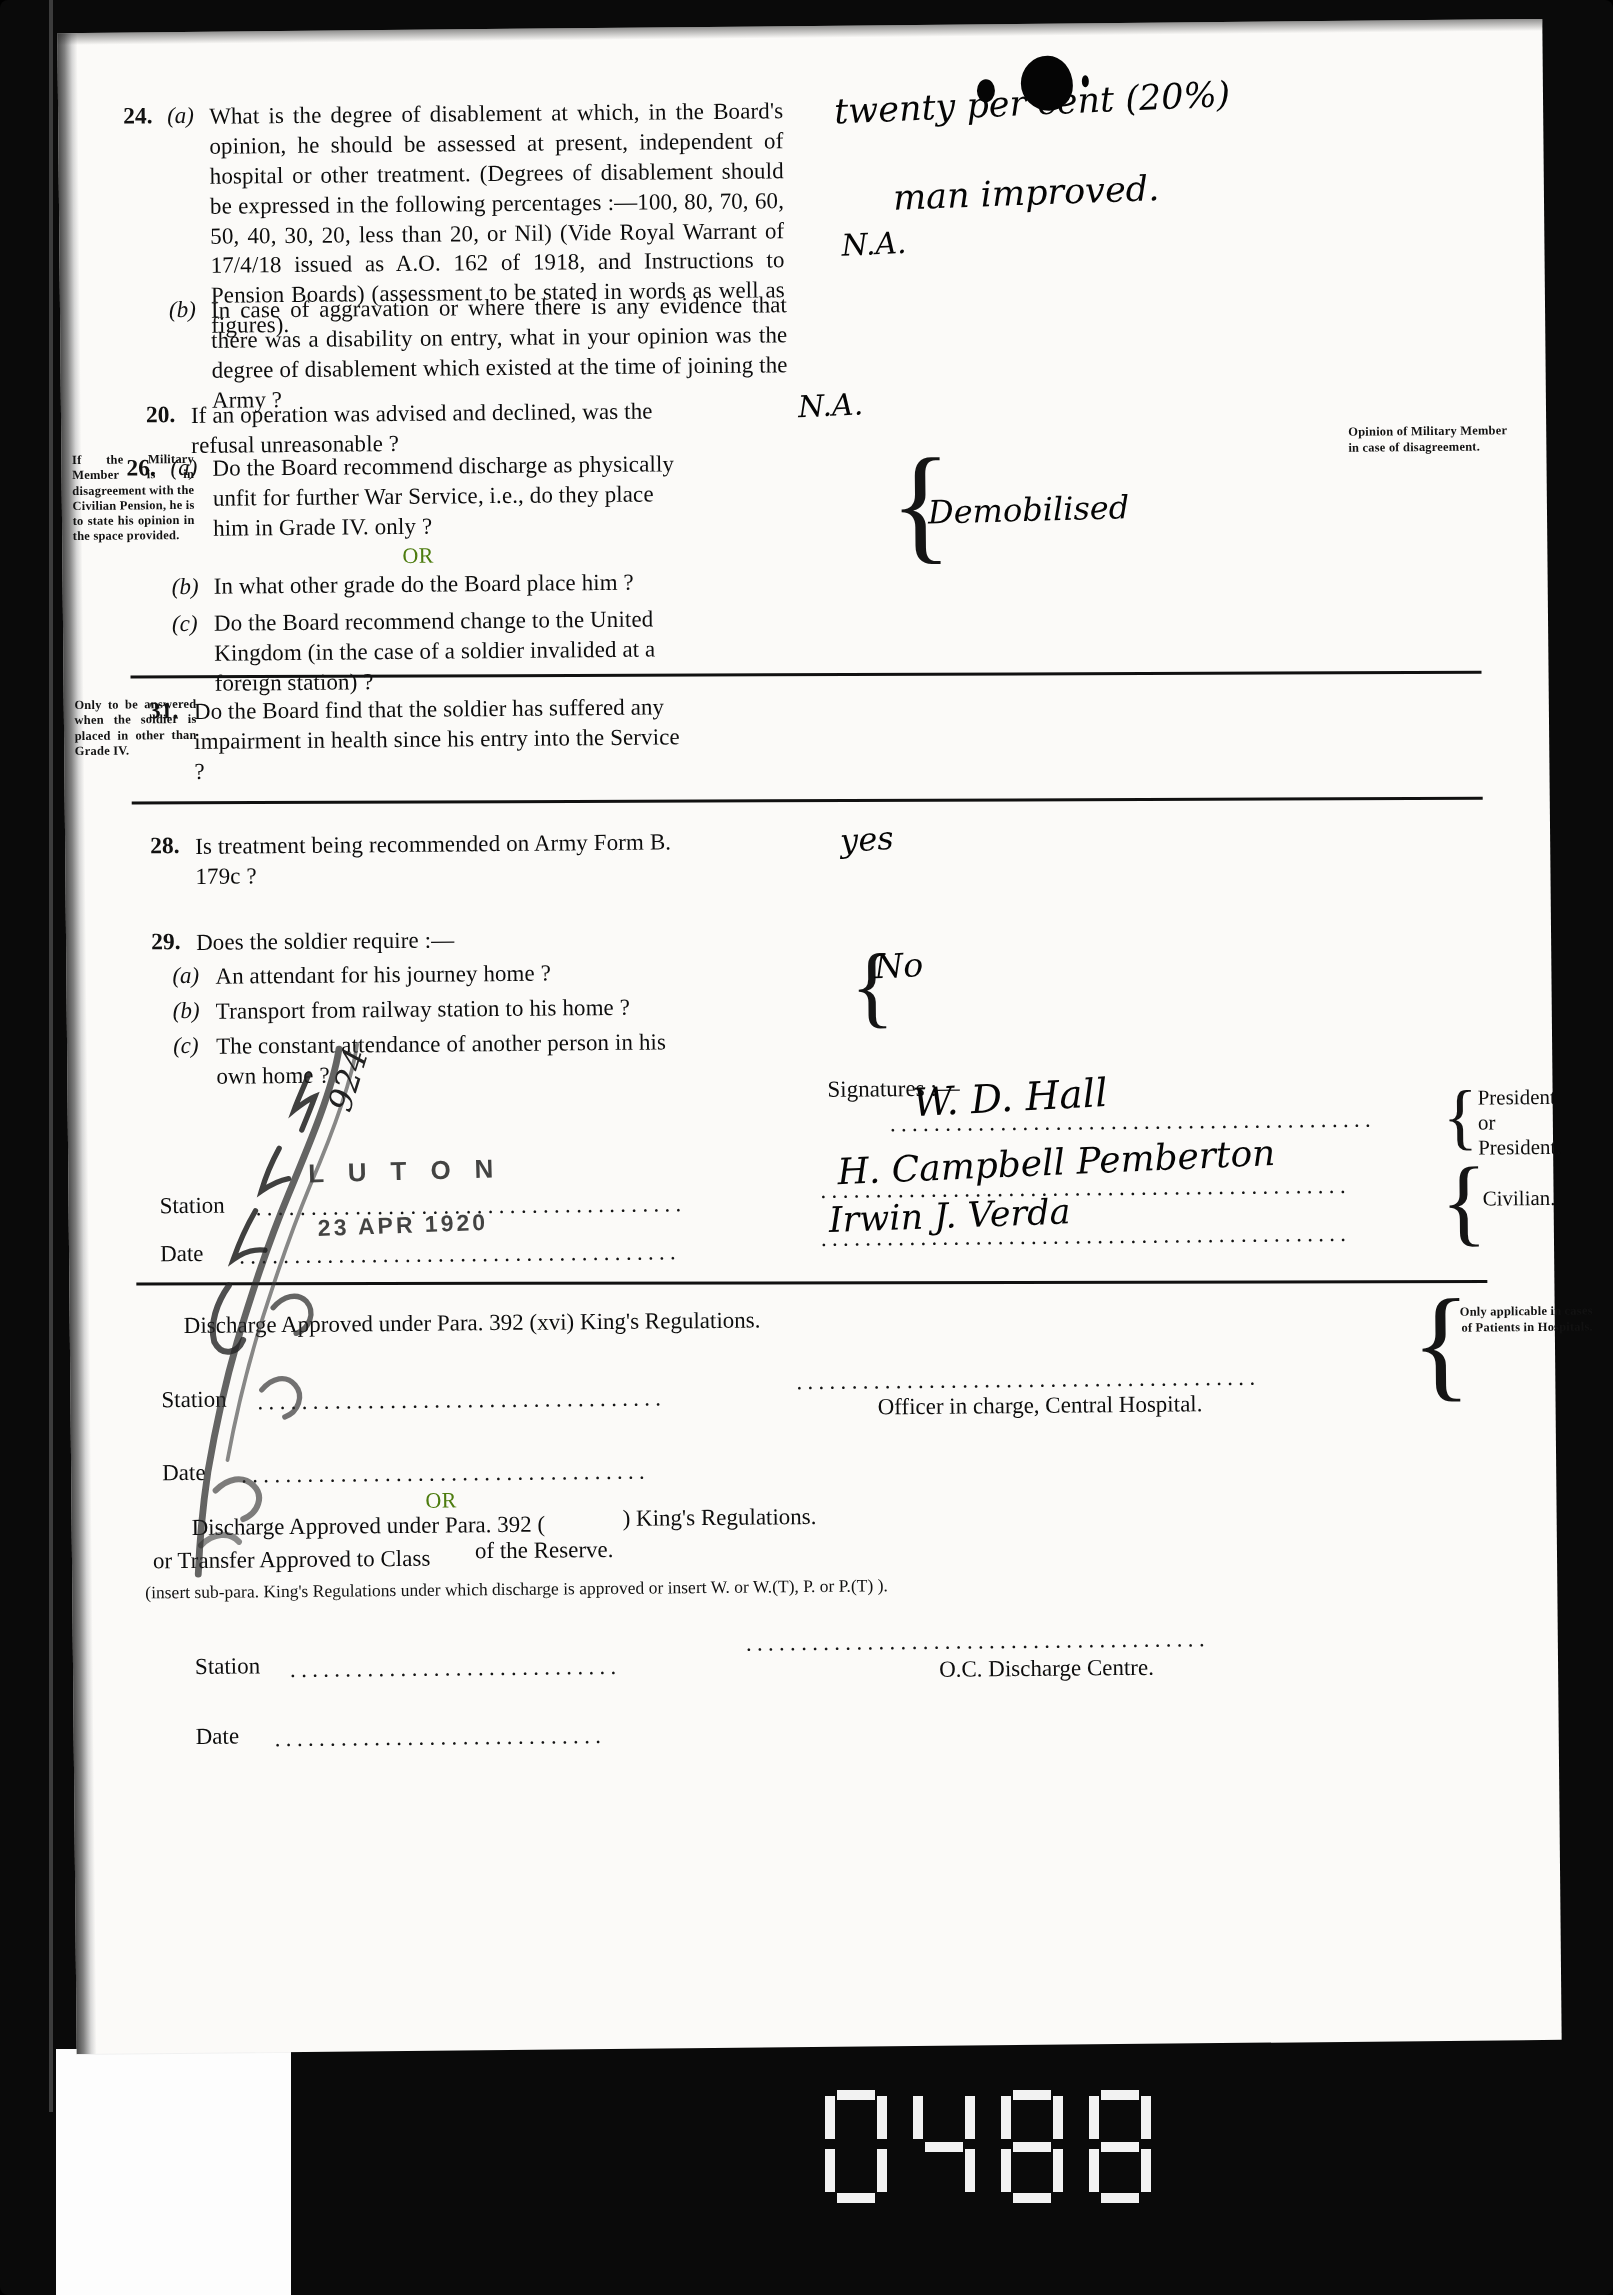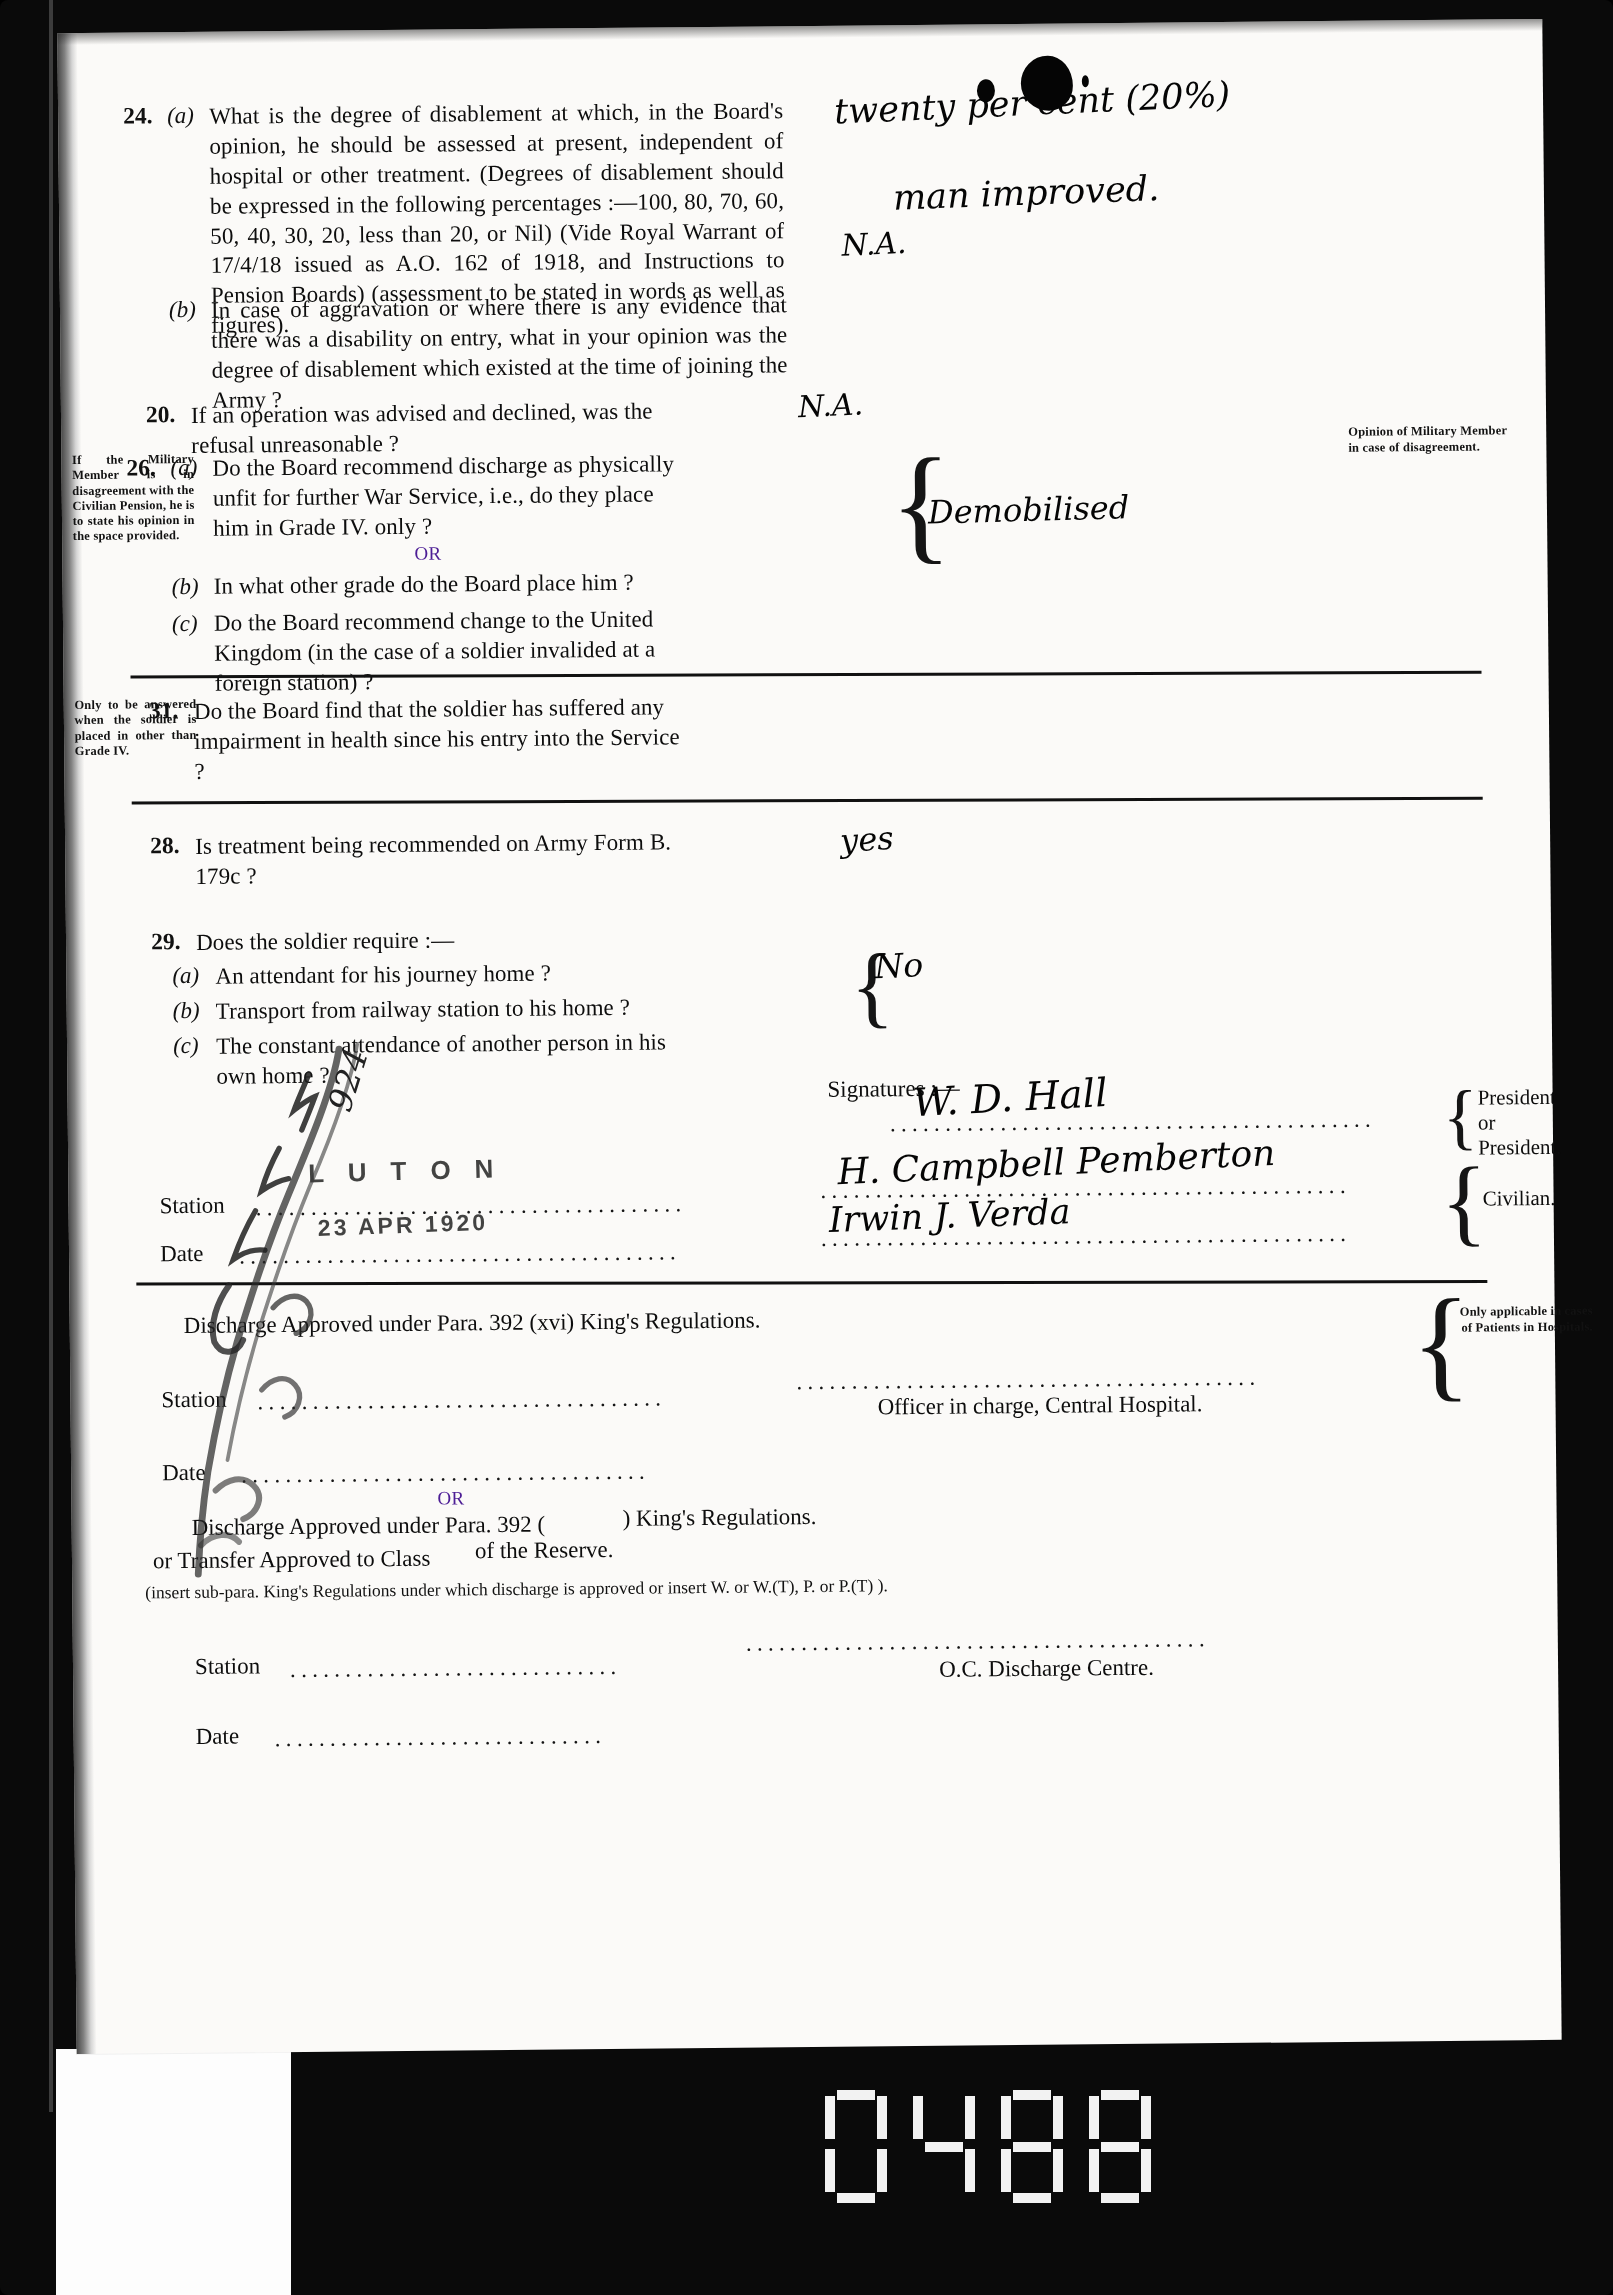--- a/index.html
+++ b/index.html
@@ -115,24 +115,23 @@
   .side-note {
     position: absolute;
     font-size: 12.5px;
     font-weight: bold;
     line-height: 1.3;
     color: #121212;
     letter-spacing: 0.2px;
   }
   .or-word {
     position: absolute;
-    font-size: 19px;
-    color: #4c1d95;
+    font-size: 22px;
+    color: #4d7c0f;
     letter-spacing: 0.4px;
-    margin-left: 12px;
   }
   .plain {
     position: absolute;
     font-size: 23px;
     color: #0d0d0d;
   }
   .small-print {
     position: absolute;
     font-size: 17.5px;
     color: #111;

